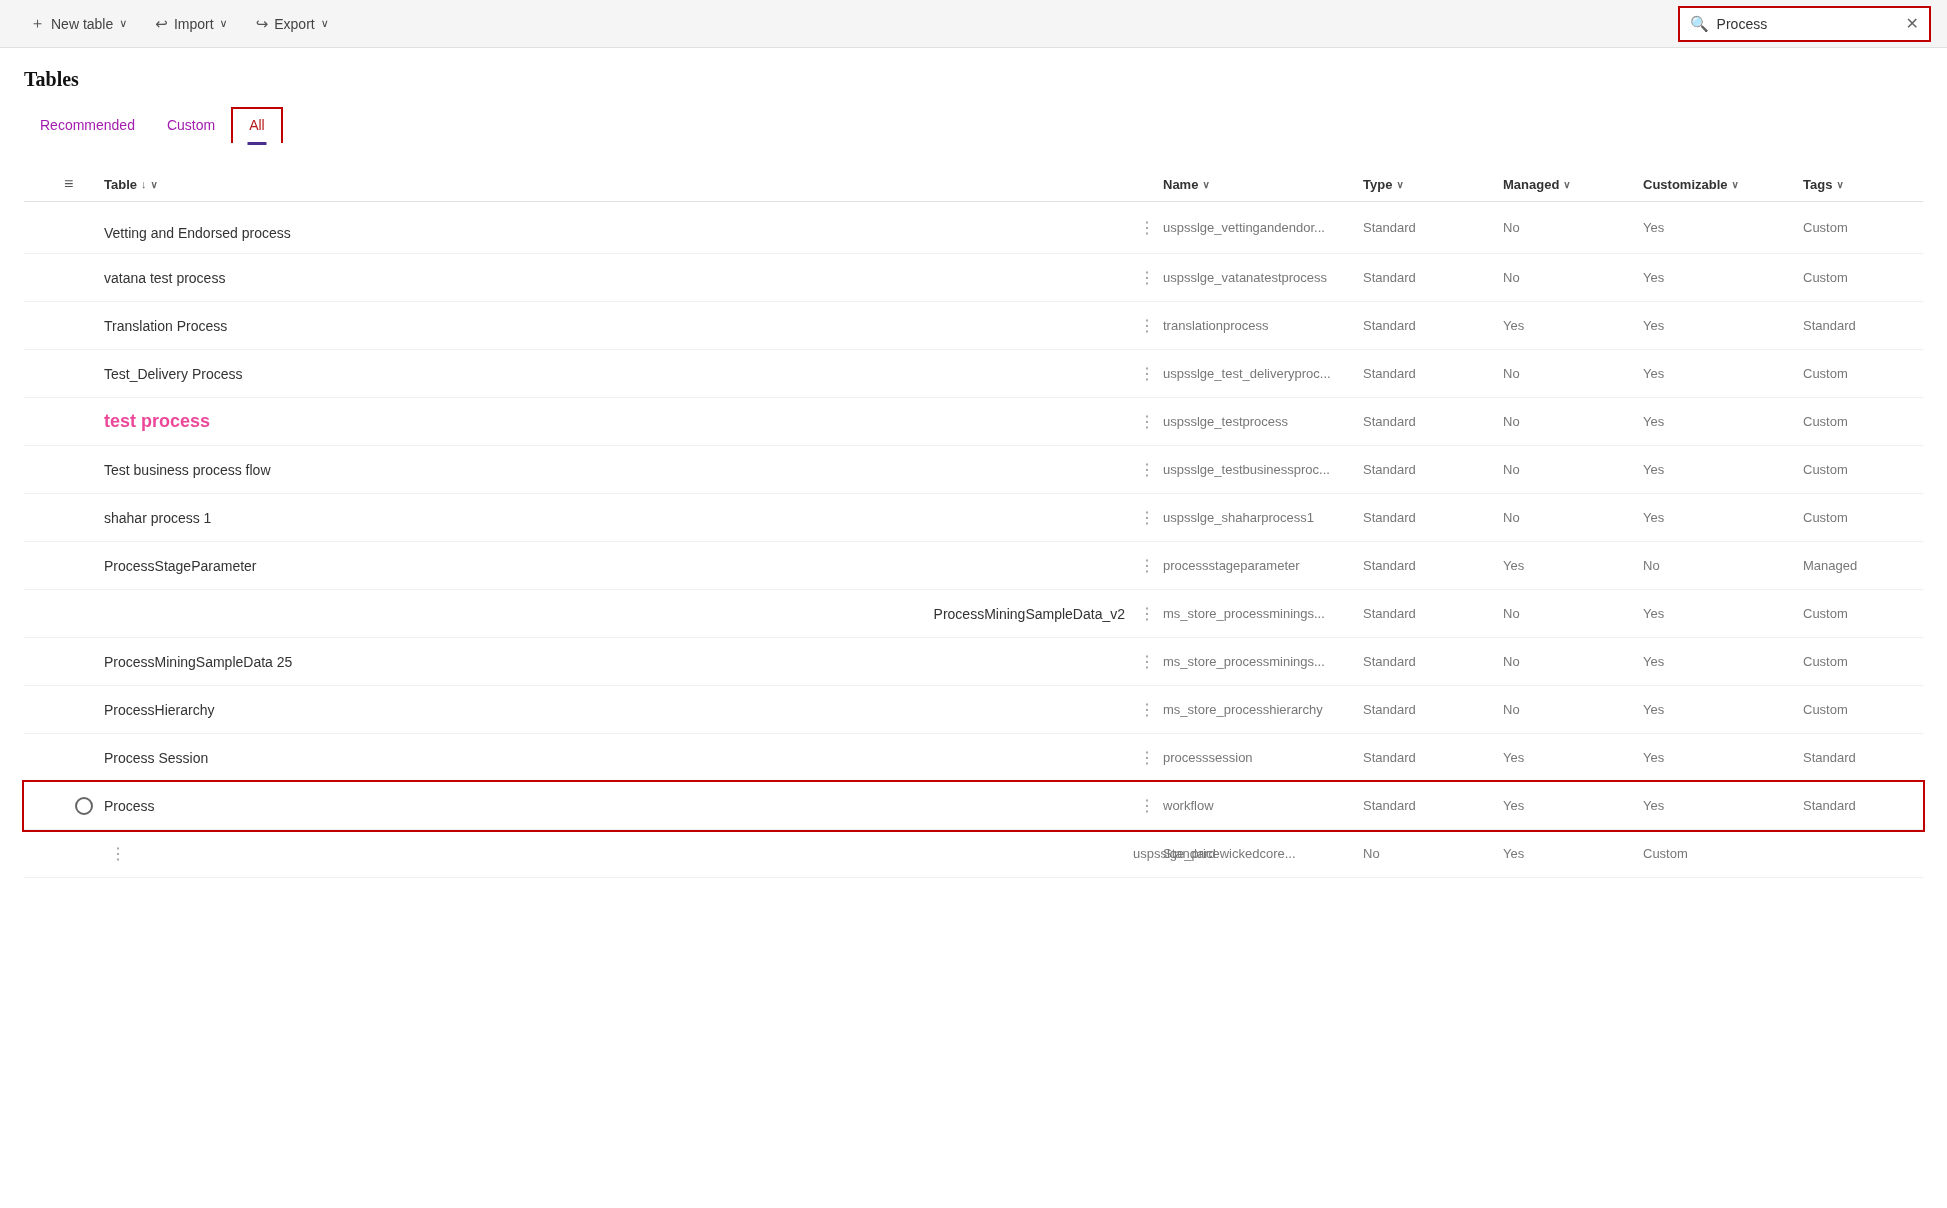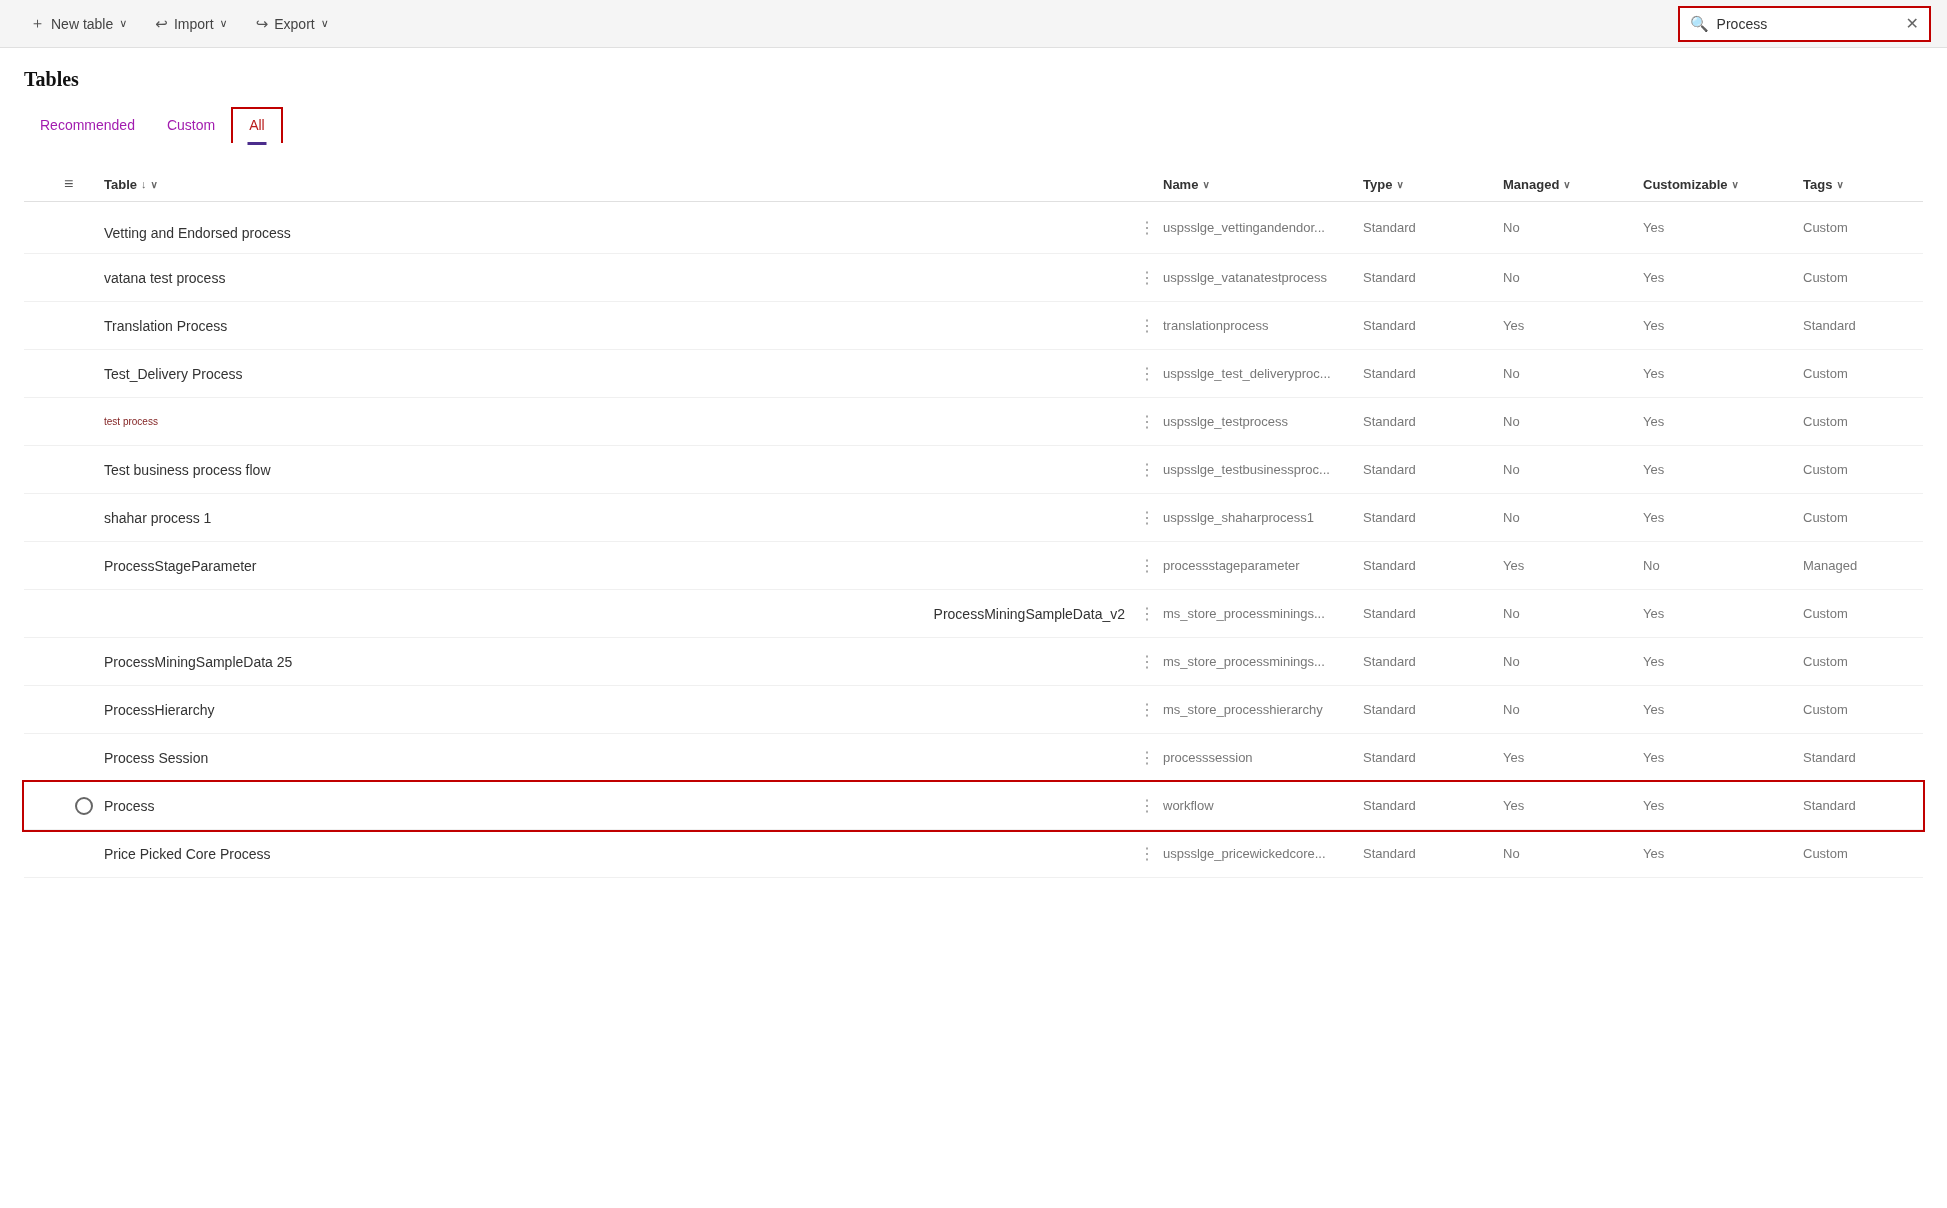--- a/index.html
+++ b/index.html
@@ -248,21 +248,21 @@
     <div class="col-gray">Standard</div>
     <div class="col-gray">No</div>
     <div class="col-gray">Yes</div>
     <div class="col-gray">Custom</div>
   </div>
         <div class="table-row" style="display: grid; grid-template-columns: 40px 40px 1fr 30px 200px 140px 140px 160px 120px; align-items: center; padding: 12px 0px; border-bottom: 1px solid rgb(240, 240, 240); font-size: 14px; color: rgb(51, 51, 51);">
     <div></div>
     <div style="display:flex;align-items:center;justify-content:center;">
       
     </div>
-    <div style="font-size:10px;color:#7f1d1d;padding-right:8px;">test process</div>
+    <div style="font-size:18px;color:#ec4899;padding-right:8px;font-weight:bold;">test process</div>
     <div class="menu-dots">⋮</div>
     <div class="col-gray">uspsslge_testprocess</div>
     <div class="col-gray">Standard</div>
     <div class="col-gray">No</div>
     <div class="col-gray">Yes</div>
     <div class="col-gray">Custom</div>
   </div>
         <div class="table-row" style="display: grid; grid-template-columns: 40px 40px 1fr 30px 200px 140px 140px 160px 120px; align-items: center; padding: 12px 0px; border-bottom: 1px solid rgb(240, 240, 240); font-size: 14px; color: rgb(51, 51, 51);">
     <div></div>
     <div style="display:flex;align-items:center;justify-content:center;">
@@ -365,21 +365,20 @@
     <div class="col-gray">Standard</div>
     <div class="col-gray">Yes</div>
     <div class="col-gray">Yes</div>
     <div class="col-gray">Standard</div>
   </div>
         <div class="table-row" style="display: grid; grid-template-columns: 40px 40px 1fr 30px 200px 140px 140px 160px 120px; align-items: center; padding: 12px 0px; border-bottom: 1px solid rgb(240, 240, 240); font-size: 14px; color: rgb(51, 51, 51);">
     <div></div>
     <div style="display:flex;align-items:center;justify-content:center;">
       
     </div>
-    <div style="font-size:14px;color:#333;padding-right:8px;">Price Picked Core Process</div>
     <div class="menu-dots">⋮</div>
     <div class="col-gray">uspsslge_pricewickedcore...</div>
     <div class="col-gray">Standard</div>
     <div class="col-gray">No</div>
     <div class="col-gray">Yes</div>
     <div class="col-gray">Custom</div>
   </div>
       </div>
   </div>
 </div>

